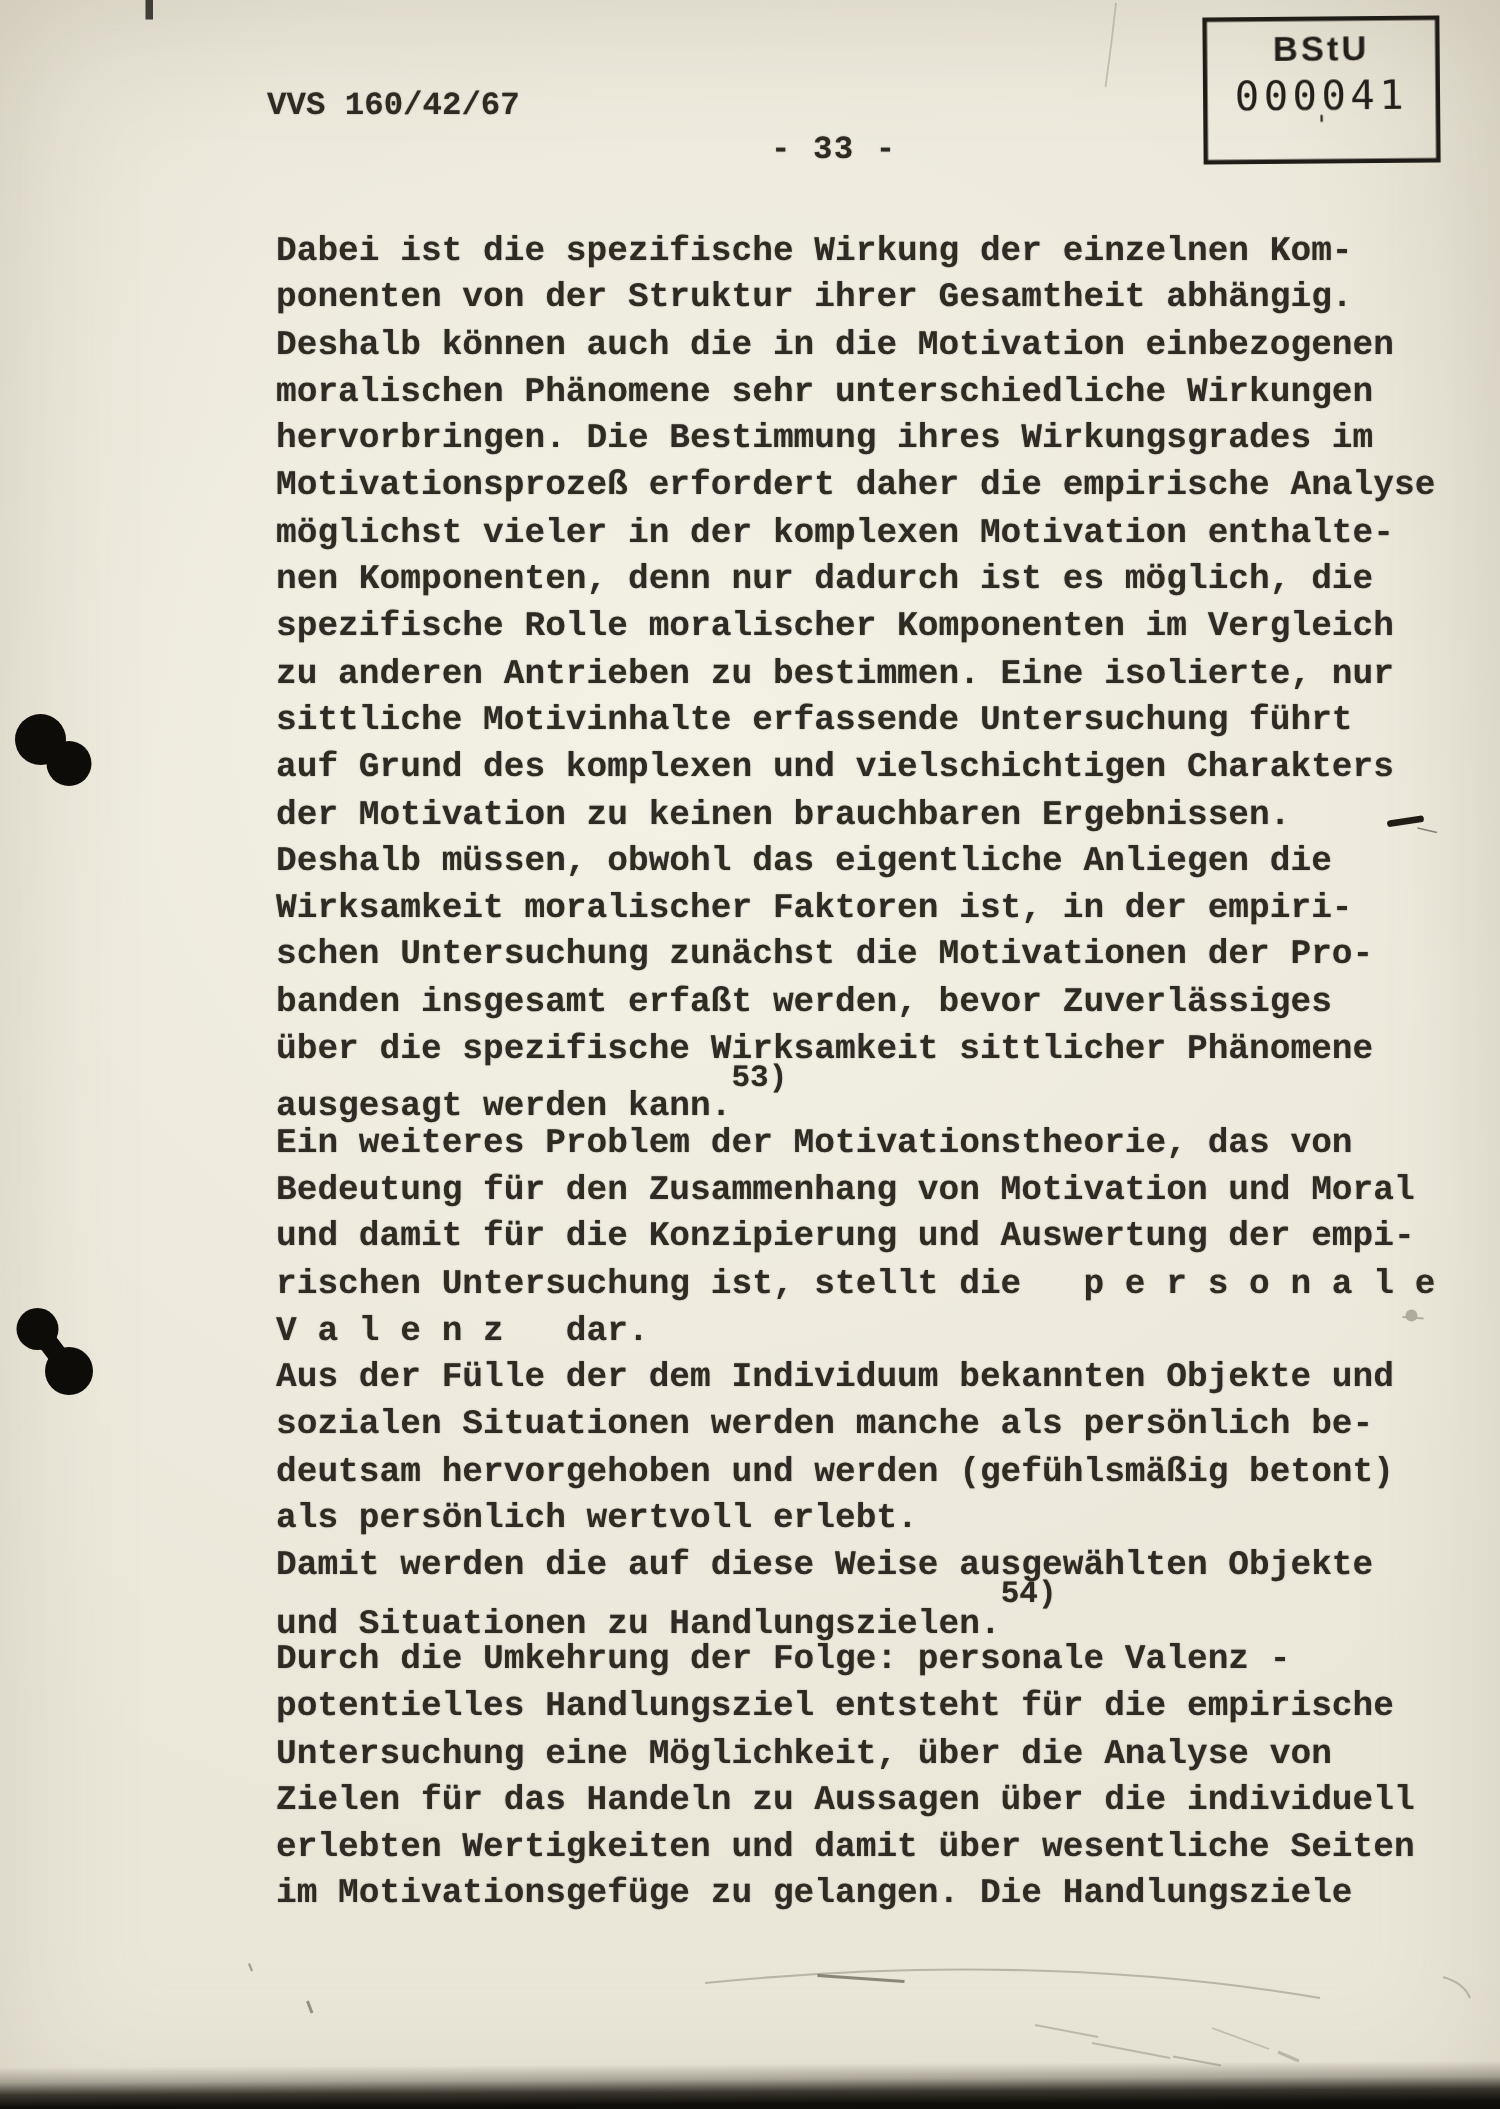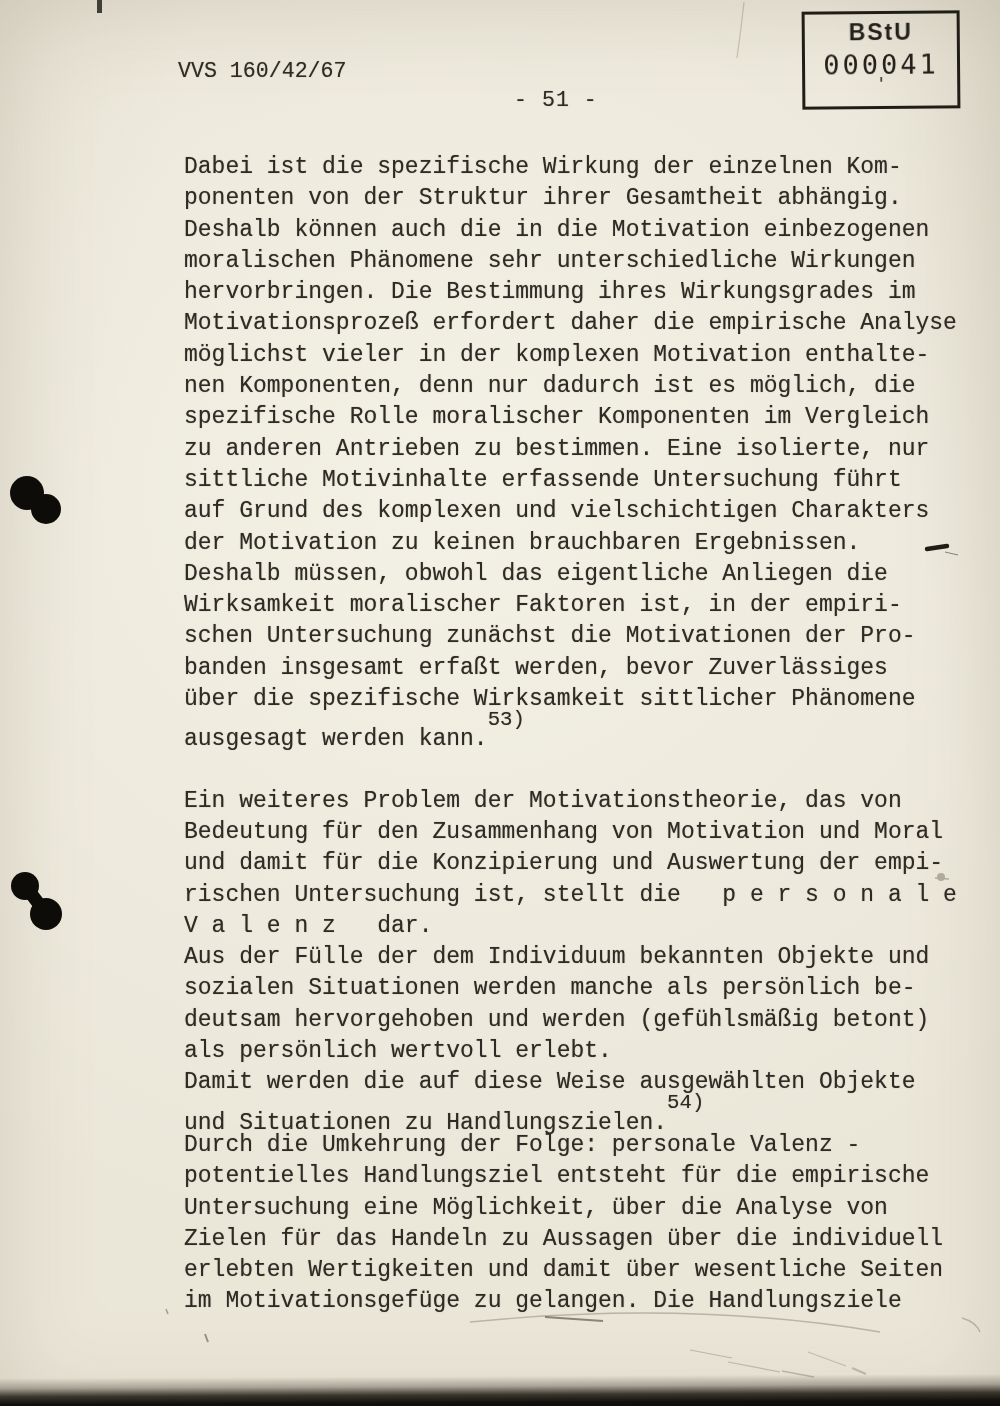--- a/index.html
+++ b/index.html
@@ -11,30 +11,30 @@
     background-color:#eae6d8;
     background-image:
       radial-gradient(ellipse 120% 80% at 45% 35%, rgba(255,253,245,.45), rgba(255,253,245,0) 70%),
       linear-gradient(100deg, rgba(200,192,172,.22), rgba(200,192,172,0) 16%),
       linear-gradient(260deg, rgba(188,180,160,.28), rgba(188,180,160,0) 14%),
       linear-gradient(175deg, rgba(210,203,185,.18), rgba(210,203,185,0) 10%);
     box-shadow: inset 0 0 90px rgba(150,140,118,.26);
   }
   .typewriter{
     font-family:"Liberation Mono","DejaVu Sans Mono",monospace;
-    font-weight:normal;
+    font-weight:bold;
     color:#2f2b24;
     text-shadow:0 0 1px rgba(47,43,36,.45);
   }
   .doc-body{
     position:absolute;left:184px;top:152px;
     font-size:23px;line-height:31.3px;
     white-space:pre;
   }
-  .paragraph + .paragraph{margin-top:39px;}
+  .paragraph + .paragraph{}
   .line{height:31.3px;}
   .line sup{font-size:.9em;position:relative;top:-.55em;letter-spacing:0;text-align:right;}
   .classification{position:absolute;left:178px;top:59px;font-size:21.6px;}
   .page-number{position:absolute;left:514px;top:88px;font-size:21.6px;letter-spacing:1px;}
   .stamp{
     position:absolute;left:802px;top:11px;width:152px;height:92px;
     border:3.5px solid #201d18;
     transform:rotate(-.5deg);
     filter:blur(.3px);
     text-align:center;color:#23201b;
@@ -67,21 +67,21 @@
 
 <div class="page">
 
   <div class="stamp">
     <div class="stamp-agency">BStU</div>
     <div class="stamp-number">000041</div>
     <div class="stamp-tick">'</div>
   </div>
 
   <div class="classification typewriter">VVS 160/42/67</div>
-  <div class="page-number typewriter">- 51 -</div>
+  <div class="page-number typewriter">- 33 -</div>
 
   <div class="doc-body typewriter"><div class="paragraph"><div class="line">Dabei ist die spezifische Wirkung der einzelnen Kom-</div><div class="line">ponenten von der Struktur ihrer Gesamtheit abhängig.</div><div class="line">Deshalb können auch die in die Motivation einbezogenen</div><div class="line">moralischen Phänomene sehr unterschiedliche Wirkungen</div><div class="line">hervorbringen. Die Bestimmung ihres Wirkungsgrades im</div><div class="line">Motivationsprozeß erfordert daher die empirische Analyse</div><div class="line">möglichst vieler in der komplexen Motivation enthalte-</div><div class="line">nen Komponenten, denn nur dadurch ist es möglich, die</div><div class="line">spezifische Rolle moralischer Komponenten im Vergleich</div><div class="line">zu anderen Antrieben zu bestimmen. Eine isolierte, nur</div><div class="line">sittliche Motivinhalte erfassende Untersuchung führt</div><div class="line">auf Grund des komplexen und vielschichtigen Charakters</div><div class="line">der Motivation zu keinen brauchbaren Ergebnissen.</div><div class="line">Deshalb müssen, obwohl das eigentliche Anliegen die</div><div class="line">Wirksamkeit moralischer Faktoren ist, in der empiri-</div><div class="line">schen Untersuchung zunächst die Motivationen der Pro-</div><div class="line">banden insgesamt erfaßt werden, bevor Zuverlässiges</div><div class="line">über die spezifische Wirksamkeit sittlicher Phänomene</div><div class="line"><span>ausgesagt werden kann.</span><sup>53)</sup></div></div><div class="paragraph"><div class="line">Ein weiteres Problem der Motivationstheorie, das von</div><div class="line">Bedeutung für den Zusammenhang von Motivation und Moral</div><div class="line">und damit für die Konzipierung und Auswertung der empi-</div><div class="line">rischen Untersuchung ist, stellt die   p e r s o n a l e</div><div class="line">V a l e n z   dar.</div><div class="line">Aus der Fülle der dem Individuum bekannten Objekte und</div><div class="line">sozialen Situationen werden manche als persönlich be-</div><div class="line">deutsam hervorgehoben und werden (gefühlsmäßig betont)</div><div class="line">als persönlich wertvoll erlebt.</div><div class="line">Damit werden die auf diese Weise ausgewählten Objekte</div><div class="line"><span>und Situationen zu Handlungszielen.</span><sup>54)</sup></div><div class="line">Durch die Umkehrung der Folge: personale Valenz -</div><div class="line">potentielles Handlungsziel entsteht für die empirische</div><div class="line">Untersuchung eine Möglichkeit, über die Analyse von</div><div class="line">Zielen für das Handeln zu Aussagen über die individuell</div><div class="line">erlebten Wertigkeiten und damit über wesentliche Seiten</div><div class="line">im Motivationsgefüge zu gelangen. Die Handlungsziele</div></div></div>
 
   <svg class="artifacts" width="1000" height="1406" viewBox="0 0 1000 1406">
 
     <g fill="#0e0c09">
       <circle cx="27" cy="493" r="17"></circle>
       <circle cx="46" cy="509" r="15"></circle>
     </g>
 

